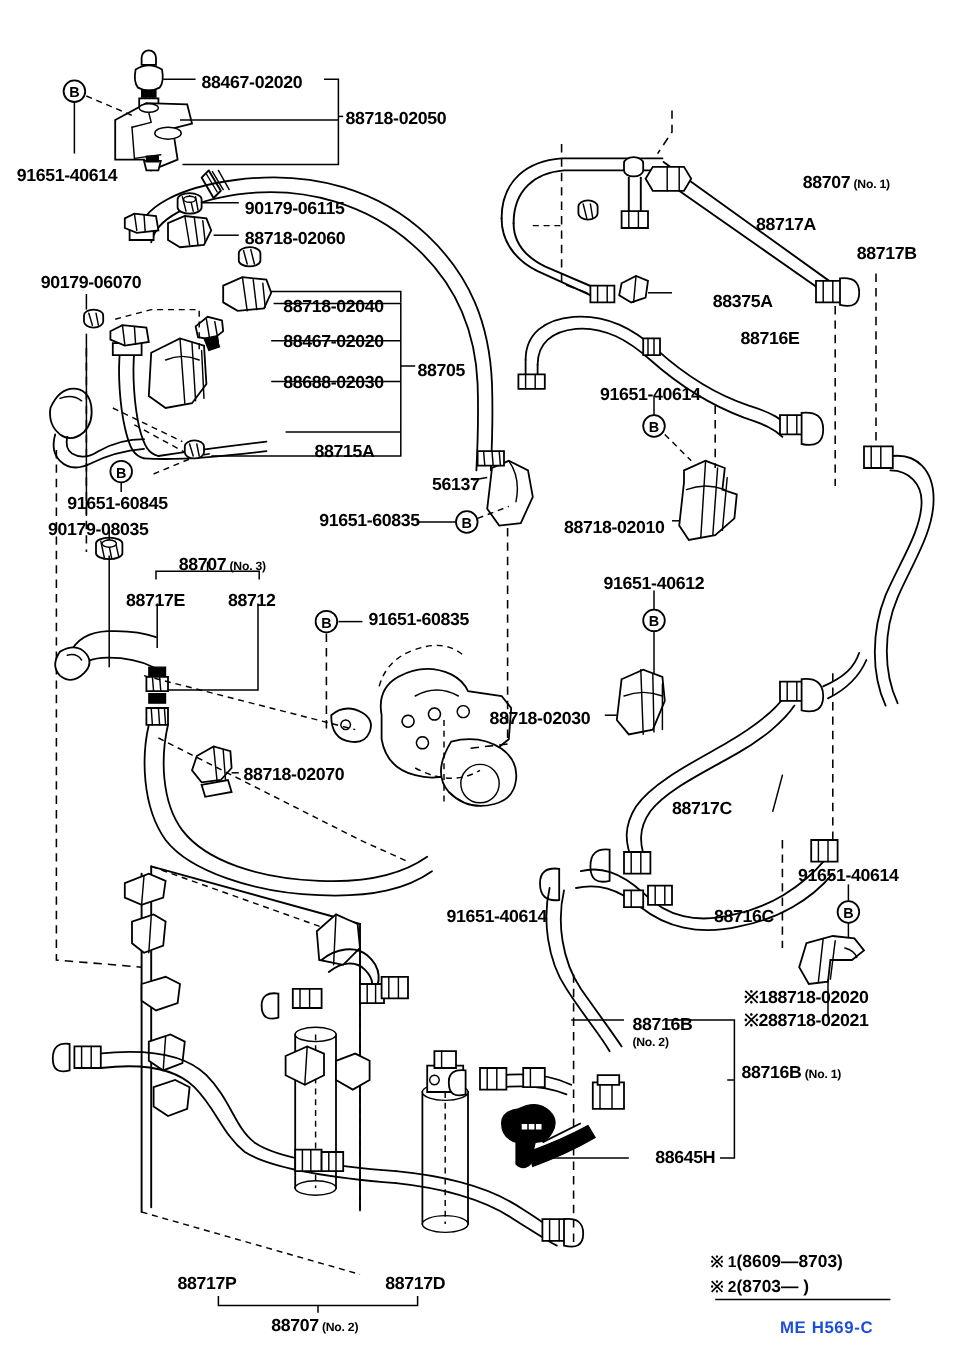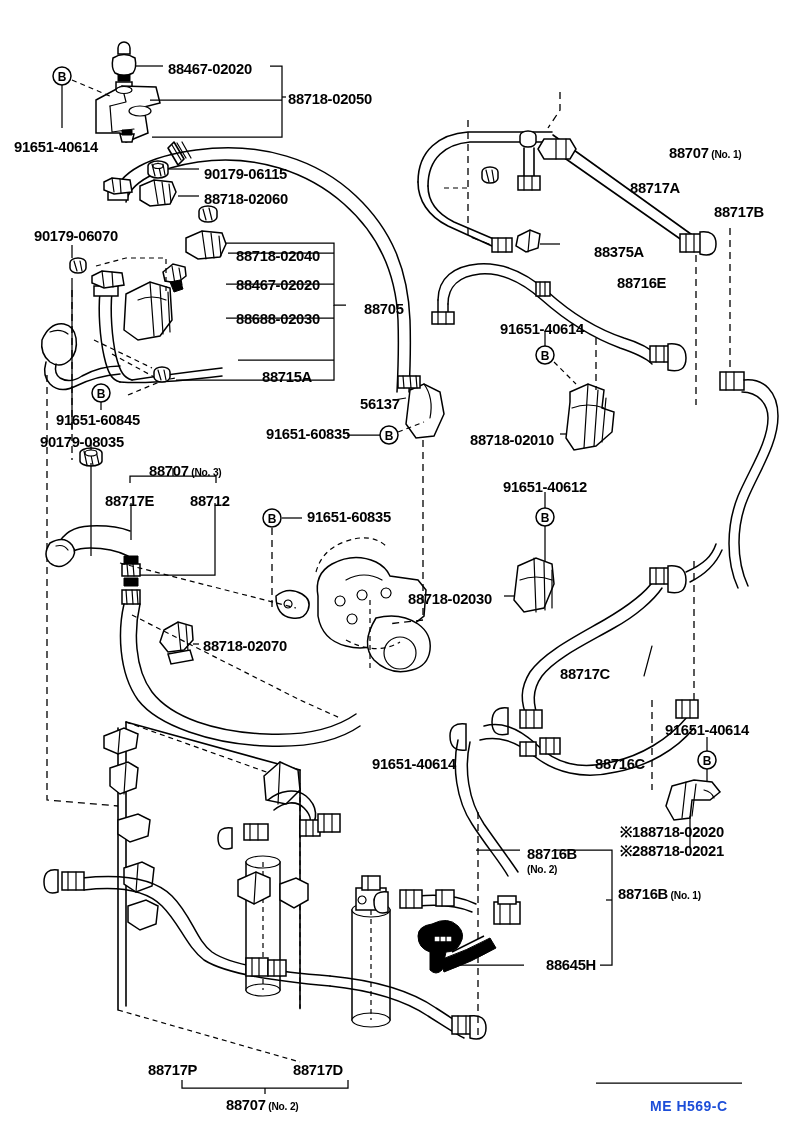--- a/index.html
+++ b/index.html
@@ -525,38 +525,38 @@
   <div id="labels">
       <div class="lbl" style="left: 168px; top: 62px;">88467-02020</div>
       <div class="lbl" style="left: 288px; top: 92px;">88718-02050</div>
       <div class="lbl" style="left: 14px; top: 140px;">91651-40614</div>
       <div class="lbl" style="left: 204px; top: 167px;">90179-06115</div>
       <div class="lbl" style="left: 204px; top: 192px;">88718-02060</div>
       <div class="lbl" style="left: 34px; top: 229px;">90179-06070</div>
       <div class="lbl" style="left: 236px; top: 249px;">88718-02040</div>
       <div class="lbl" style="left: 236px; top: 278px;">88467-02020</div>
       <div class="lbl" style="left: 236px; top: 312px;">88688-02030</div>
-      <div class="lbl" style="left: 364px; top: 302px;">88705</div>
+      <div class="lbl" style="left: 348px; top: 302px;">88705</div>
       <div class="lbl" style="left: 262px; top: 370px;">88715A</div>
       <div class="lbl" style="left: 360px; top: 397px;">56137</div>
       <div class="lbl" style="left: 56px; top: 413px;">91651-60845</div>
       <div class="lbl" style="left: 40px; top: 435px;">90179-08035</div>
       <div class="lbl" style="left: 266px; top: 427px;">91651-60835</div>
       <div class="lbl" style="left: 470px; top: 433px;">88718-02010</div>
       <div class="lbl" style="left: 503px; top: 480px;">91651-40612</div>
       <div class="lbl" style="left: 307px; top: 510px;">91651-60835</div>
       <div class="lbl" style="left: 408px; top: 592px;">88718-02030</div>
       <div class="lbl" style="left: 203px; top: 639px;">88718-02070</div>
       <div class="lbl" style="left: 560px; top: 643px; margin-top: 24px;">88717C</div>
       <div class="lbl" style="left: 372px; top: 757px;">91651-40614</div>
       <div class="lbl" style="left: 595px; top: 757px;">88716C</div>
       <div class="lbl" style="left: 665px; top: 723px;">91651-40614</div>
       <div class="lbl" style="left: 530px; top: 958px; margin-left: 16px;">88645H</div>
       <div class="lbl" style="left: 148px; top: 1063px;">88717P</div>
-      <div class="lbl" style="left: 293px; top: 1063px;">88717D</div>
+      <div class="lbl" style="left: 321px; top: 1063px;">88717D</div>
       <div class="lbl" style="left: 594px; top: 245px;">88375A</div>
       <div class="lbl" style="left: 630px; top: 181px;">88717A</div>
       <div class="lbl" style="left: 714px; top: 205px;">88717B</div>
       <div class="lbl" style="left: 617px; top: 276px;">88716E</div>
       <div class="lbl" style="left: 500px; top: 322px;">91651-40614</div>
       <div class="lbl" style="left: 190px; top: 494px;">88712</div>
       <div class="lbl" style="left: 105px; top: 494px;">88717E</div>
       <div class="lbl" style="left: 669px; top: 146px;"><span>88707</span><span class="sub"> (No. 1)</span></div>
       <div class="lbl" style="left: 149px; top: 464px;"><span>88707</span><span class="sub"> (No. 3)</span></div>
       <div class="lbl" style="left: 226px; top: 1098px;"><span>88707</span><span class="sub"> (No. 2)</span></div>
@@ -564,16 +564,20 @@
       <div class="lbl two" style="left: 527px; top: 845px;">
         <div>88716B</div>
         <div class="sub">(No. 2)</div>
       </div>
       <div class="lbl two" style="left: 620px; top: 823px;">
         <div>※188718-02020</div>
         <div class="">※288718-02021</div>
       </div>
     </div>
 
+  <div class="legend" id="legend-box" style="left:592px; top:1042px;">
+      <div><span class="star">※ 1</span><span>(8609—8703)</span></div>
+      <div><span class="star">※ 2</span><span>(8703—        )</span></div>
+    </div>
 
   <div class="footer" style="left:650px; top:1098px;">ME  H569-C</div>
 
 </div>
 
 </body></html>

